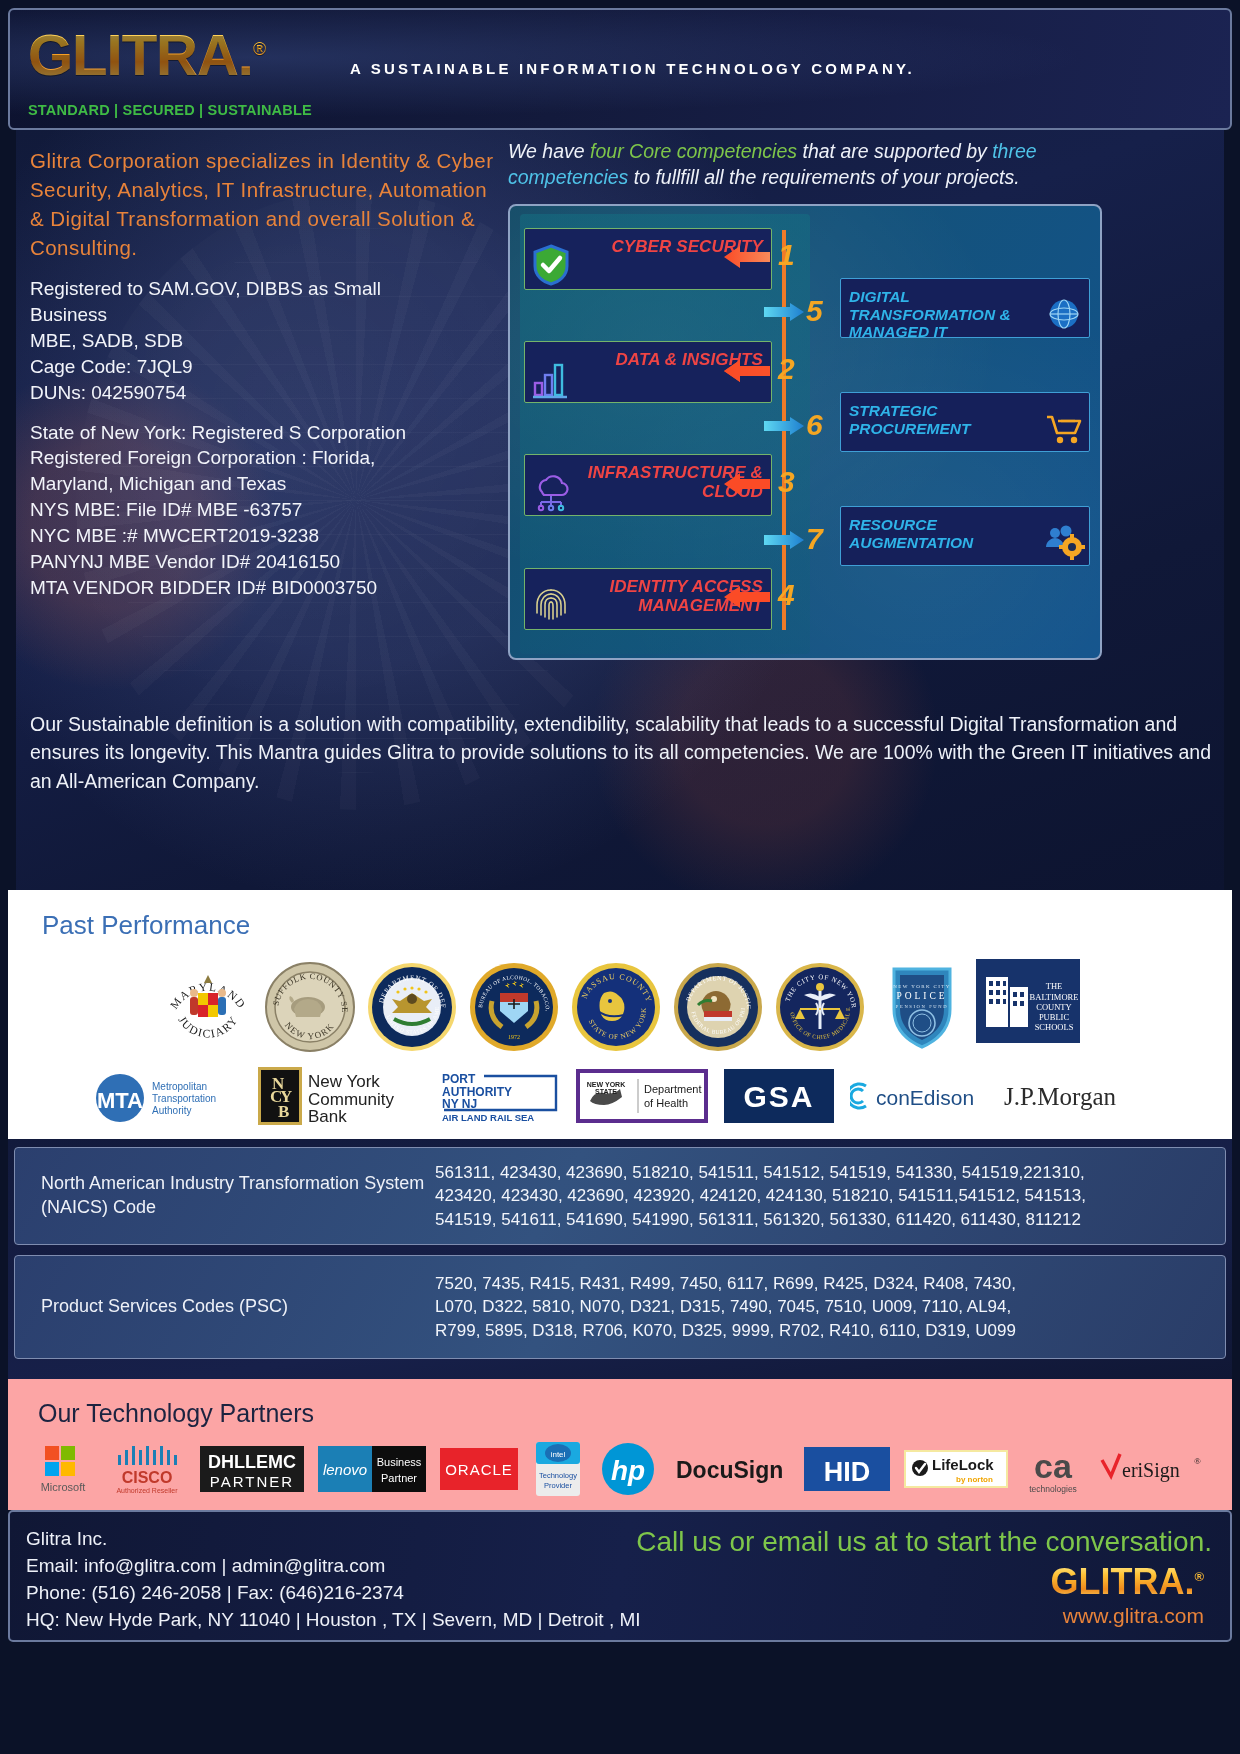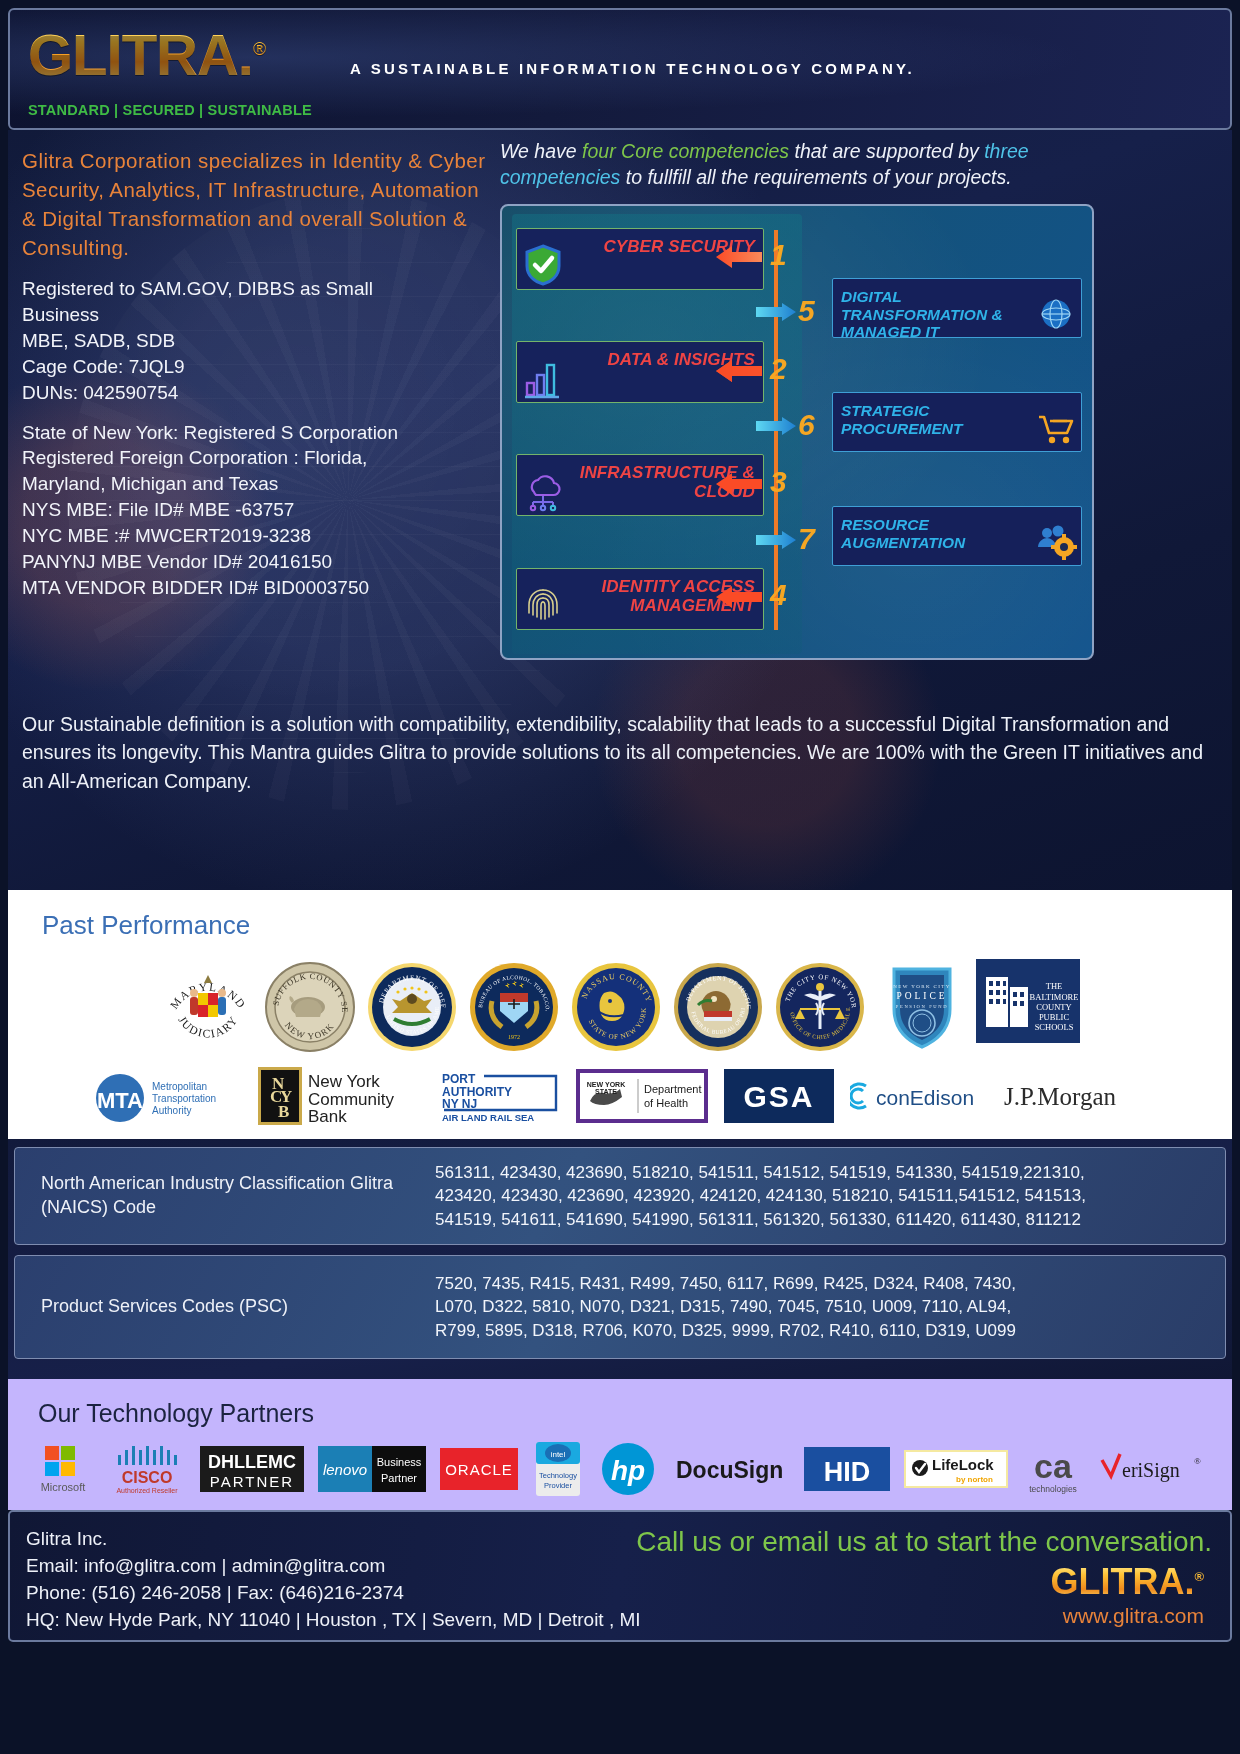--- a/index.html
+++ b/index.html
@@ -41,21 +41,21 @@
   }
   .header-tagline {
     position: absolute; left: 340px; top: 50px;
     font-size: 15px; font-weight: 700; color: #ffffff;
     letter-spacing: 3.2px;
   }
 
   
   .hero {
     position: relative;
-    margin: 0 8px;
+    margin: 0 16px;
     height: 760px;
     background:
       radial-gradient(circle at 30% 42%, rgba(110,130,200,.20) 0 22%, transparent 48%),
       radial-gradient(circle at 8% 52%, rgba(200,90,60,.22) 0 7%, transparent 14%),
       radial-gradient(circle at 62% 80%, rgba(180,80,60,.18) 0 9%, transparent 18%),
       linear-gradient(160deg, #111a3a 0%, #16204a 35%, #101838 70%, #0d1430 100%);
     overflow: hidden;
   }
   .globe {
     position: absolute; left: 60px; top: 60px; width: 560px; height: 620px;
@@ -158,21 +158,21 @@
     background: linear-gradient(120deg,#2b3f6e 0%, #33527f 45%, #2a3d68 100%);
     margin-bottom: 10px; min-height: 98px; padding: 10px 0;
   }
   .code-card.psc { min-height: 104px; }
   .code-key {
     width: 420px; padding-left: 26px; color: #eef1f8; font-size: 18px; line-height: 1.32;
   }
   .code-val { color: #f2f5fb; font-size: 17px; line-height: 1.38; padding-right: 14px; }
 
   
-  .partners { margin: 0 8px; background: #c4b5fd; padding: 16px 0 12px 0; }
+  .partners { margin: 0 8px; background: #fca5a5; padding: 16px 0 12px 0; }
   .pt-title { color: #1b2340; font-size: 25px; margin: 4px 0 12px 30px; }
   .pt-row { display: flex; align-items: center; justify-content: center; gap: 14px; flex-wrap: nowrap; }
   .chip { flex: 0 0 auto; display: flex; align-items: center; justify-content: center; }
 
   
   .footer {
     position: relative; margin: 0 8px 8px 8px; height: 132px;
     border: 2px solid #6b7a9e; border-radius: 5px;
     background: linear-gradient(100deg,#101735 0%, #16204a 50%, #101838 100%);
   }
@@ -614,21 +614,21 @@
       <div class="lg">
         <svg width="150" height="40" viewBox="0 0 150 40">
           <text x="4" y="29" font-size="25" fill="#2b2b2b" font-family="Liberation Serif, serif">J.P.Morgan</text>
         </svg>
       </div>
     </div>
   </div>
 
   <div class="codes">
     <div class="code-card">
-      <div class="code-key">North American Industry Classification Glitra (NAICS) Code</div>
+      <div class="code-key">North American Industry Transformation System (NAICS) Code</div>
       <div class="code-val">
         <div>561311, 423430, 423690, 518210, 541511, 541512, 541519, 541330, 541519,221310,</div>
         <div>423420, 423430, 423690, 423920, 424120, 424130, 518210, 541511,541512, 541513,</div>
         <div>541519, 541611, 541690, 541990, 561311, 561320, 561330, 611420, 611430, 811212</div>
       </div>
     </div>
     <div class="code-card psc">
       <div class="code-key">Product Services Codes (PSC)</div>
       <div class="code-val">
         <div>7520, 7435, R415, R431, R499, 7450, 6117, R699, R425, D324, R408, 7430,</div>

